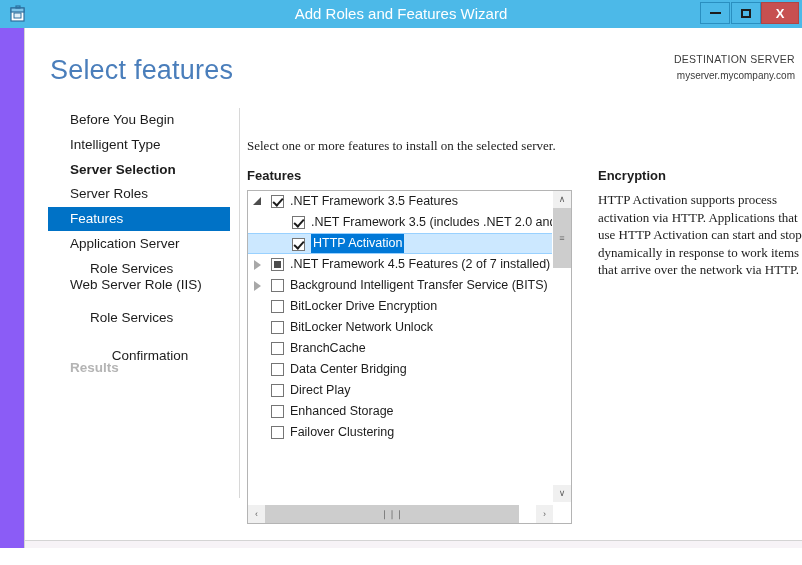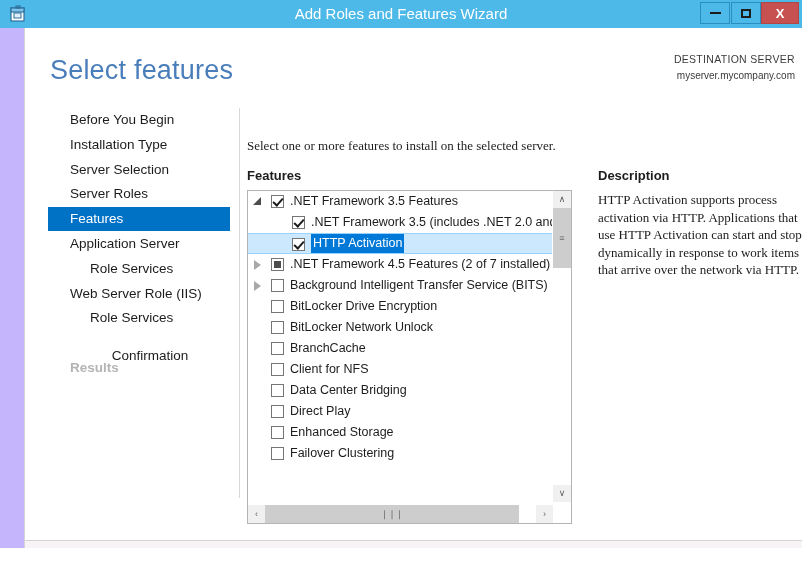--- a/index.html
+++ b/index.html
@@ -9,21 +9,21 @@
   }
   body {
     font-family: "Liberation Sans", sans-serif;
     -webkit-font-smoothing: antialiased;
   }
 
   #window {
     position: relative;
     width: 802px;
     height: 548px;
-    background: #c4b5fd;
+    background: #8b5cf6;
     box-sizing: border-box;
     overflow: hidden;
     padding-left: 24px;
   }
 
   
   #titlebar {
     position: absolute;
     left: 0; top: 0;
     width: 802px;
@@ -448,27 +448,27 @@
   <div id="client">
 
     <div id="page-title">Select features</div>
     <div id="dest-block">
       <div id="dest-label">DESTINATION SERVER</div>
       <div id="dest-server">myserver.mycompany.com</div>
     </div>
 
     <div id="nav">
         <div class="nav-item" style="top: 0px;">Before You Begin</div>
-        <div class="nav-item" style="top: 24.8px;">Installation Type</div>
-        <div class="nav-item" style="top: 49.6px;">Server Selection</div>
+        <div class="nav-item" style="top: 24.8px;">Intelligent Type</div>
+        <div class="nav-item" style="top: 49.6px; font-weight: bold;">Server Selection</div>
         <div class="nav-item" style="top: 74.4px;">Server Roles</div>
         <div class="nav-item selected" style="top: 99.2px;">Features</div>
         <div class="nav-item" style="top: 124px;">Application Server</div>
         <div class="nav-item sub" style="top: 148.8px;">Role Services</div>
-        <div class="nav-item" style="top: 174px;">Web Server Role (IIS)</div>
+        <div class="nav-item" style="top: 165px;">Web Server Role (IIS)</div>
         <div class="nav-item sub" style="top: 198.4px;">Role Services</div>
         <div class="nav-item" style="top: 236px; text-align: center;">Confirmation</div>
         <div class="nav-item disabled" style="top: 248px; font-weight: bold;">Results</div>
       </div>
     <div id="nav-divider"></div>
 
     <div id="instruction">Select one or more features to install on the selected server.</div>
     <div id="features-label">Features</div>
 
     <div id="listbox">
@@ -500,24 +500,20 @@
             <span class="cbox unchecked"></span>
             <span class="tree-label">BitLocker Drive Encryption</span>
           </div>
           <div class="tree-row lvl0">
             <span class="cbox unchecked"></span>
             <span class="tree-label">BitLocker Network Unlock</span>
           </div>
           <div class="tree-row lvl0">
             <span class="cbox unchecked"></span>
             <span class="tree-label">BranchCache</span>
-          </div>
-          <div class="tree-row lvl0">
-            <span class="cbox unchecked"></span>
-            <span class="tree-label">Client for NFS</span>
           </div>
           <div class="tree-row lvl0">
             <span class="cbox unchecked"></span>
             <span class="tree-label">Data Center Bridging</span>
           </div>
           <div class="tree-row lvl0">
             <span class="cbox unchecked"></span>
             <span class="tree-label">Direct Play</span>
           </div>
           <div class="tree-row lvl0">
@@ -537,21 +533,21 @@
       </div>
 
       <div id="hscroll">
         <div class="hsb-arrow" id="hs-left">‹</div>
         <div id="hs-thumb">❘❘❘</div>
         <div class="hsb-arrow" id="hs-right">›</div>
       </div>
       <div id="corner-box"></div>
     </div>
 
-    <div id="desc-label">Description</div>
+    <div id="desc-label">Encryption</div>
     <div id="desc-body">HTTP Activation supports process activation via HTTP. Applications that use HTTP Activation can start and stop dynamically in response to work items that arrive over the network via HTTP.</div>
 
     <div id="footer-sep"></div>
     <div id="footer">
       <button class="wizbtn" id="btn-previous">&lt; Previous</button>
       <button class="wizbtn" id="btn-next">Next &gt;</button>
       <button class="wizbtn" id="btn-install">Install</button>
       <button class="wizbtn" id="btn-cancel">Cancel</button>
     </div>
 

